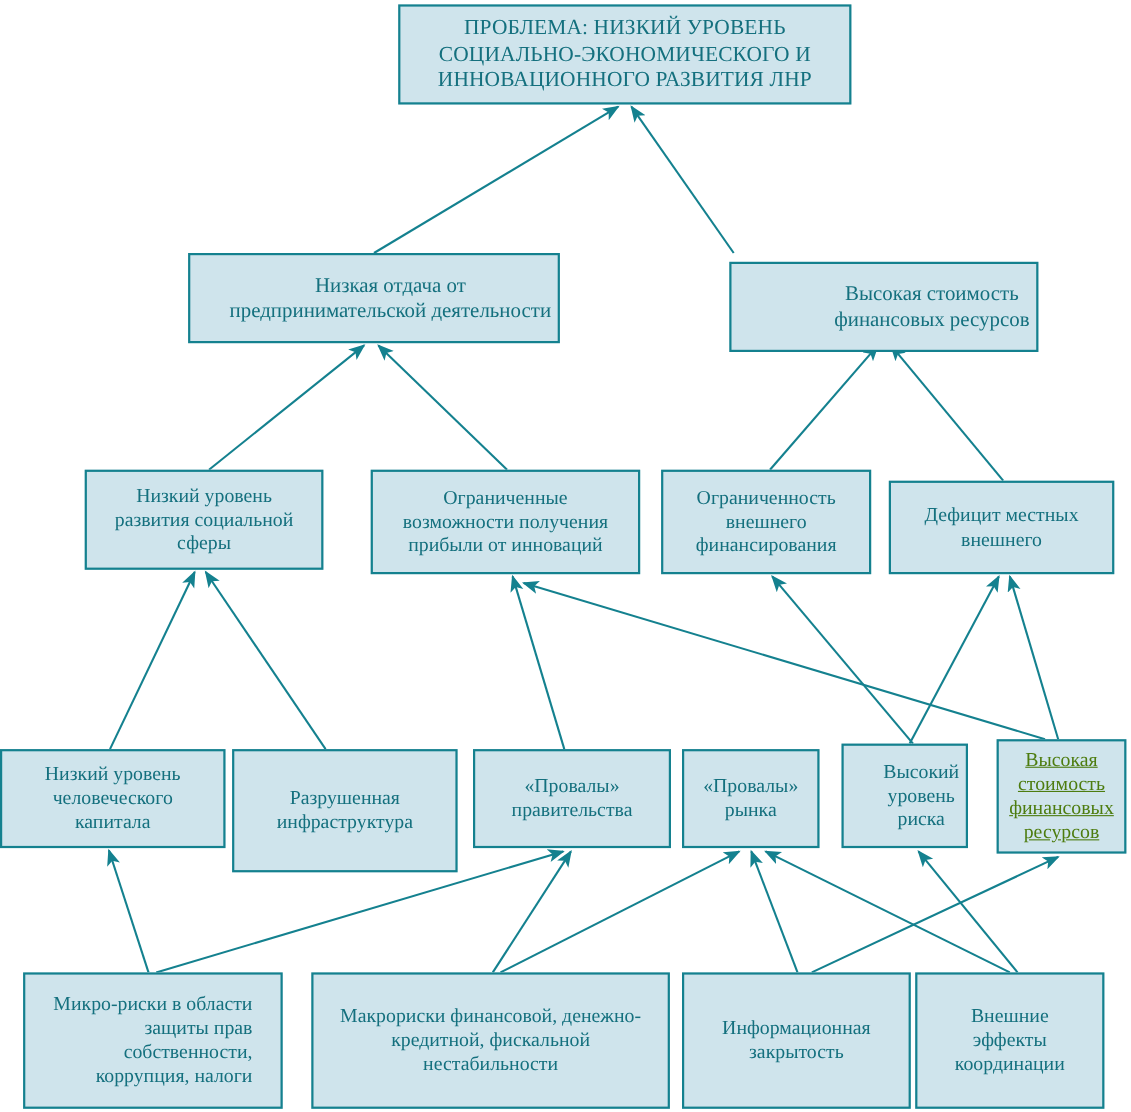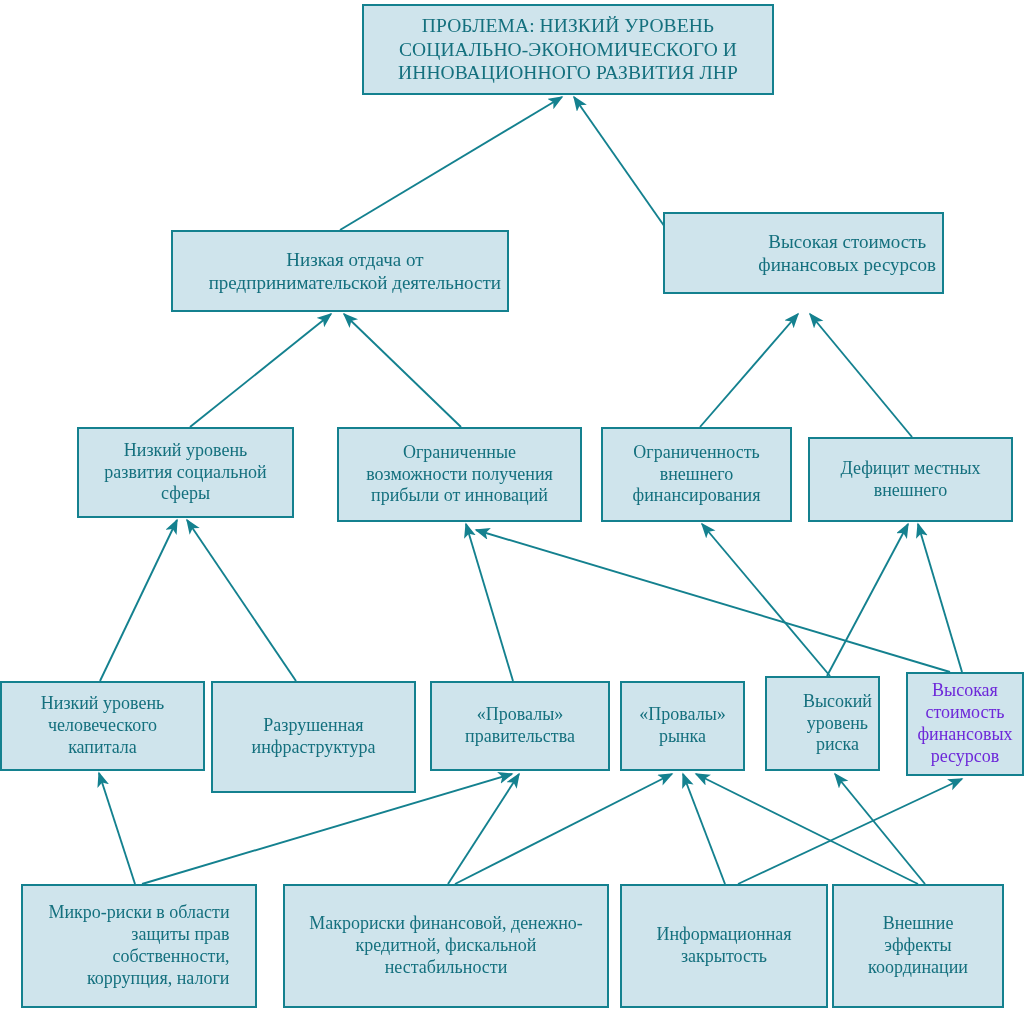--- a/index.html
+++ b/index.html
@@ -88,21 +88,21 @@
   <div id="nodes-group">
       <div class="node lvl0" style="left: 362px; top: 4px; width: 412px; height: 91px; background: rgb(207, 228, 236); border-color: rgb(20, 129, 143); color: rgb(20, 112, 126);">
         <span class="label">ПРОБЛЕМА: НИЗКИЙ УРОВЕНЬ
 СОЦИАЛЬНО-ЭКОНОМИЧЕСКОГО И
 ИННОВАЦИОННОГО РАЗВИТИЯ ЛНР</span>
       </div>
       <div class="node lvl1" style="left: 171px; top: 230px; width: 338px; height: 82px; background: rgb(207, 228, 236); border-color: rgb(20, 129, 143); color: rgb(20, 112, 126);">
         <span class="label">Низкая отдача от
 предпринимательской деятельности</span>
       </div>
-      <div class="node lvl1" style="left: 663px; top: 212px; width: 281px; height: 82px; background: rgb(207, 228, 236); border-color: rgb(20, 129, 143); color: rgb(20, 112, 126);">
+      <div class="node lvl1" style="left: 663px; top: 238px; width: 281px; height: 82px; background: rgb(207, 228, 236); border-color: rgb(20, 129, 143); color: rgb(20, 112, 126);">
         <span class="label">Высокая стоимость
 финансовых ресурсов</span>
       </div>
       <div class="node lvl2" style="left: 77px; top: 427px; width: 217px; height: 91px; background: rgb(207, 228, 236); border-color: rgb(20, 129, 143); color: rgb(20, 112, 126);">
         <span class="label">Низкий уровень
 развития социальной
 сферы</span>
       </div>
       <div class="node lvl2" style="left: 337px; top: 427px; width: 245px; height: 95px; background: rgb(207, 228, 236); border-color: rgb(20, 129, 143); color: rgb(20, 112, 126);">
         <span class="label">Ограниченные
@@ -133,21 +133,21 @@
       </div>
       <div class="node lvl3" style="left: 620px; top: 681px; width: 125px; height: 90px; background: rgb(207, 228, 236); border-color: rgb(20, 129, 143); color: rgb(20, 112, 126);">
         <span class="label">«Провалы»
 рынка</span>
       </div>
       <div class="node lvl3" style="left: 765px; top: 676px; width: 115px; height: 95px; background: rgb(207, 228, 236); border-color: rgb(20, 129, 143); color: rgb(20, 112, 126); justify-content: flex-end;">
         <span class="label">Высокий
 уровень
 риска</span>
       </div>
-      <div class="node lvl3" style="left: 906px; top: 672px; width: 118px; height: 104px; background: rgb(207, 228, 236); border-color: rgb(20, 129, 143); color: #6d28d9;">
+      <div class="node lvl3" style="left: 906px; top: 672px; width: 118px; height: 104px; background: rgb(207, 228, 236); border-color: rgb(20, 129, 143); color: #4d7c0f; text-decoration: underline;">
         <span class="label">Высокая
 стоимость
 финансовых
 ресурсов</span>
       </div>
       <div class="node lvl4" style="left: 21px; top: 884px; width: 236px; height: 124px; background: rgb(207, 228, 236); border-color: rgb(20, 129, 143); color: rgb(20, 112, 126); text-align: right;">
         <span class="label">Микро-риски в области
 защиты прав
 собственности,
 коррупция, налоги</span>

